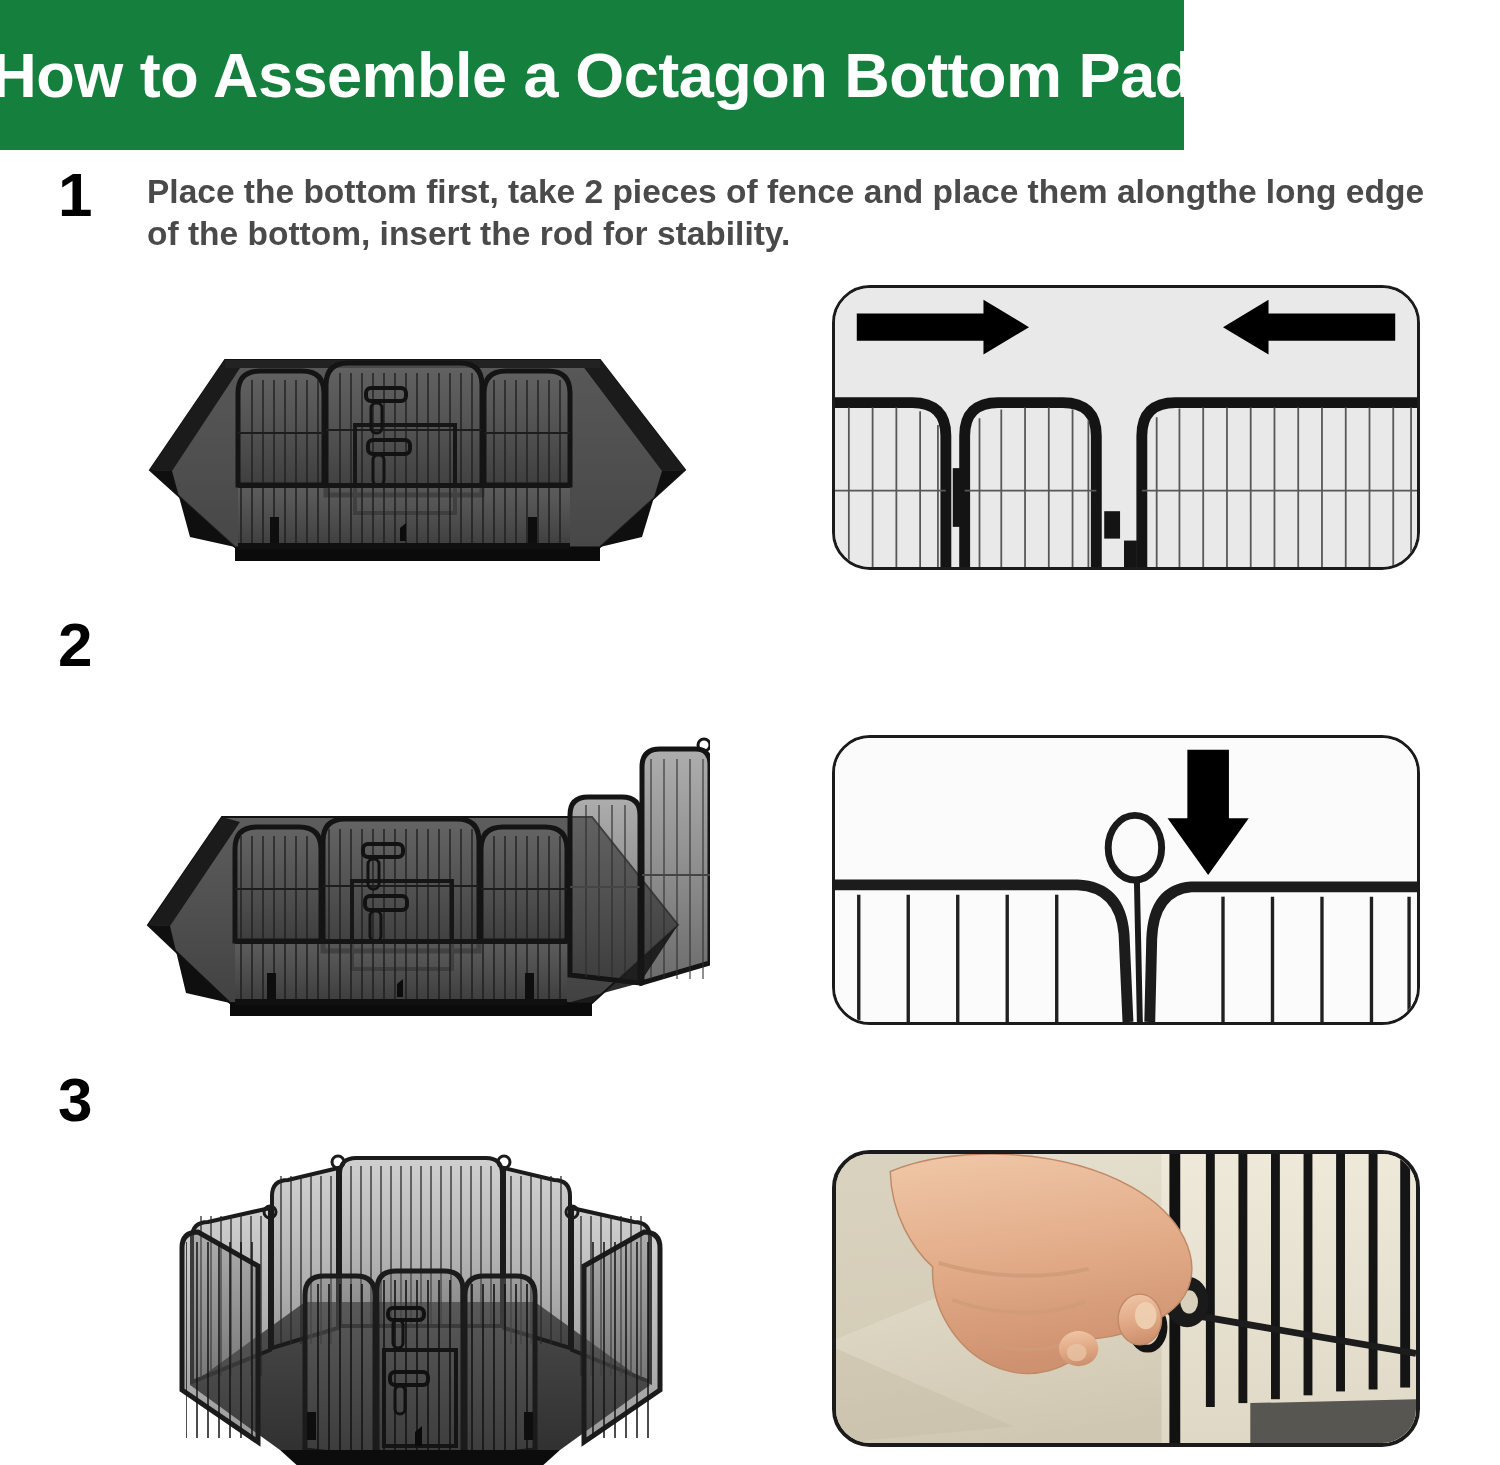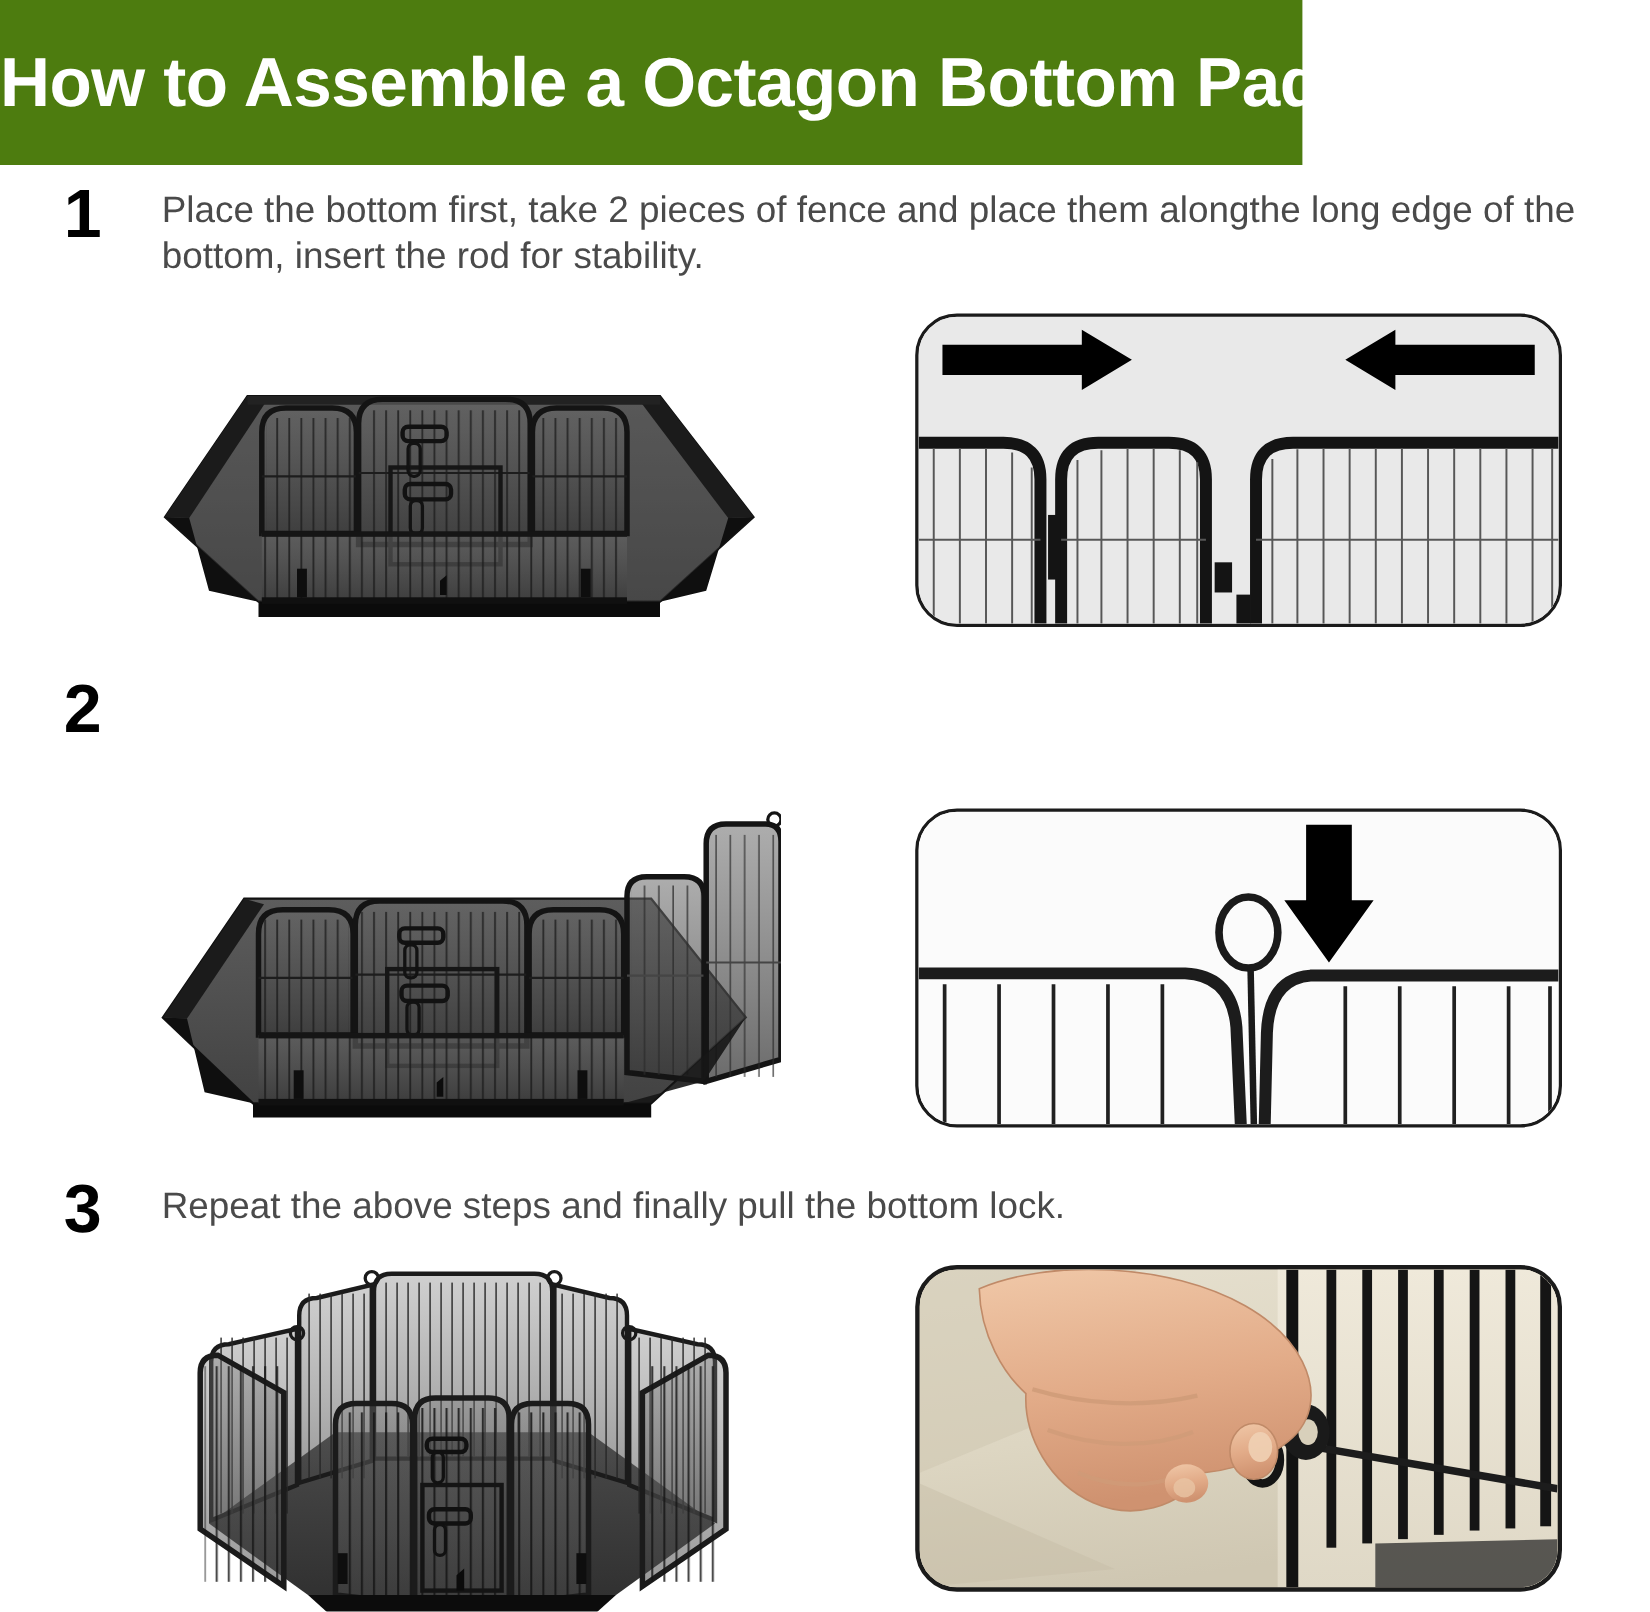--- a/index.html
+++ b/index.html
@@ -14,23 +14,24 @@
     overflow: hidden;
     position: relative;
   }
 
   
   .header-bar {
     position: absolute;
     left: 0; top: 0;
     width: 1184px;
     height: 150px;
-    background: #4d7c0f;
+    background: #15803d;
     display: flex;
     align-items: center;
+    justify-content: center;
   }
   .header-title {
     color: #ffffff;
     font-size: 63px;
     font-weight: bold;
     letter-spacing: -0.5px;
     white-space: nowrap;
     font-family: "Liberation Sans", sans-serif;
   }
 
@@ -56,21 +57,21 @@
     font-size: 62px;
     font-weight: bold;
     line-height: 1;
     width: 62px;
     flex: 0 0 62px;
     font-family: "Liberation Sans", sans-serif;
   }
   .step-text {
     color: #4a4a4a;
     font-size: 33.5px;
-    font-weight: normal;
+    font-weight: bold;
     line-height: 1.26;
     margin-left: 27px;
     margin-top: 7px;
     max-width: 1290px;
     font-family: "Liberation Sans", sans-serif;
   }
 
   
   .panels {
     position: absolute;
@@ -376,21 +377,20 @@
       </svg>
     </div>
 
   </div>
 </section>
 
 <section class="step" id="step-3">
 
   <div class="step-head">
     <div class="step-number">3</div>
-    <div class="step-text">Repeat the above steps and finally pull the bottom lock.</div>
   </div>
 
   <div class="panels" id="panels-3">
 
     <div class="illus">
       <svg class="illus-svg" width="580" height="320" viewBox="0 0 580 320">
         <defs>
           <linearGradient id="floor3" x1="0" y1="0" x2="0" y2="1">
             <stop offset="0%" stop-color="#4a4a4a"></stop>
             <stop offset="100%" stop-color="#313131"></stop>

